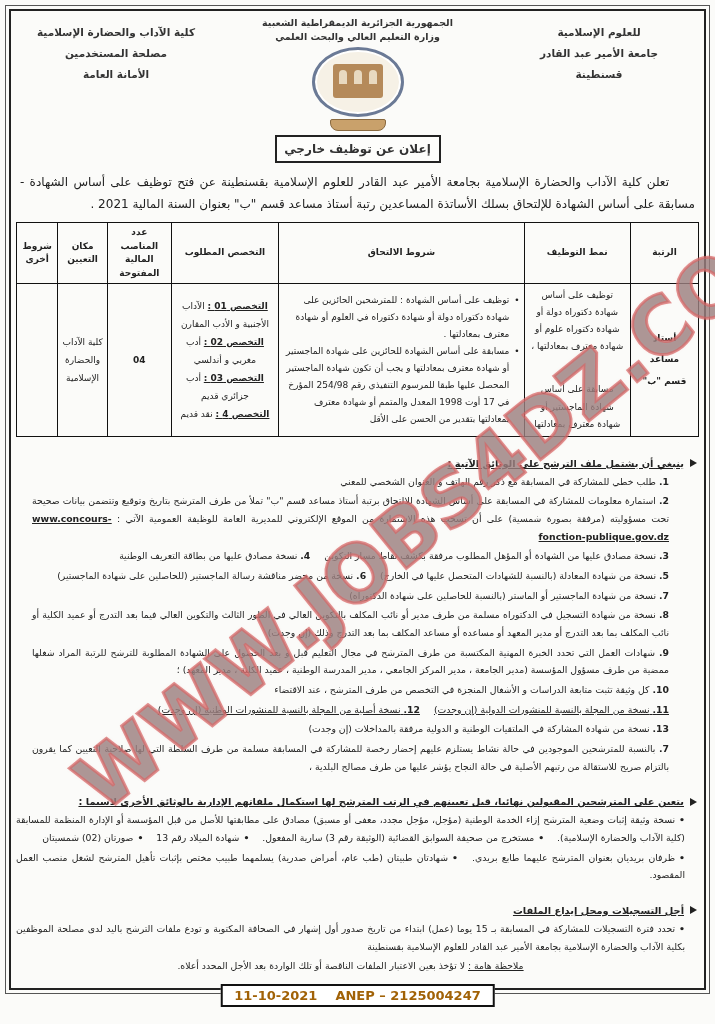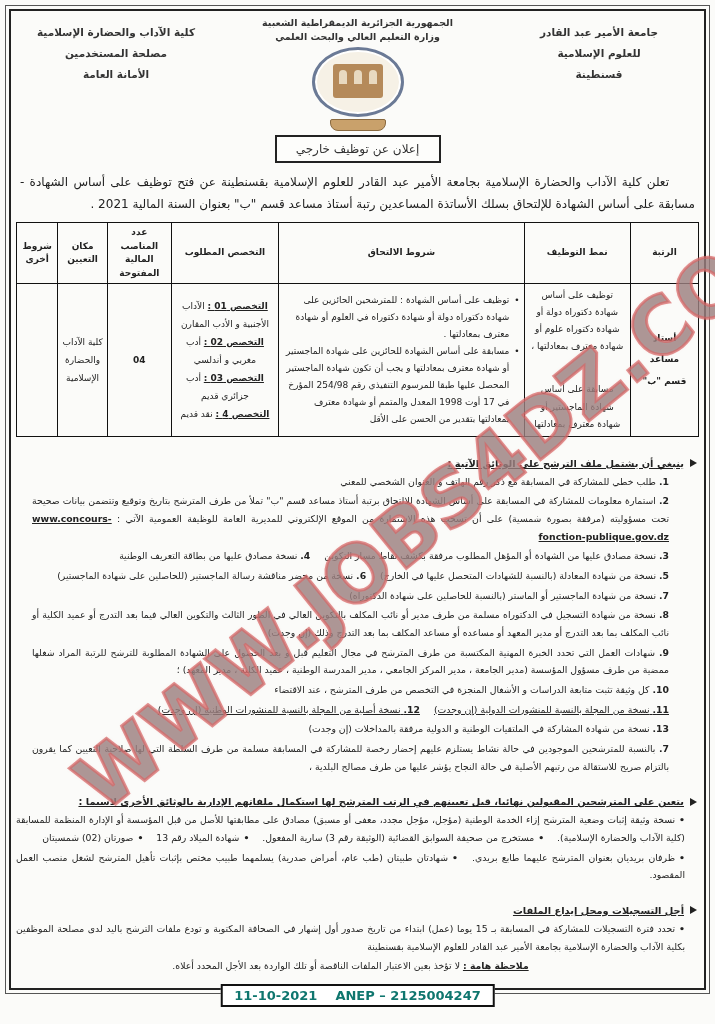--- a/index.html
+++ b/index.html
@@ -14,21 +14,21 @@
 
   
   .hdr{display:flex;justify-content:space-between;align-items:flex-start;}
   .hdr-col{width:200px;text-align:center;font-size:10.5px;font-weight:bold;line-height:2.0;color:#333;padding-top:6px;}
   .hdr-center{width:250px;text-align:center;font-size:9.5px;font-weight:bold;line-height:1.5;color:#333;}
   .seal{width:86px;height:64px;margin:2px auto 0;border:3px solid #6b7a96;border-radius:50%;background:#f6f1e6;position:relative;box-shadow:0 0 0 2px #fff inset;}
   .seal .bld{position:absolute;left:18px;right:18px;top:14px;bottom:16px;background:#b58a5a;border-radius:3px;}
   .seal .arch{position:absolute;top:6px;width:8px;height:14px;background:#e8d9c0;border-radius:4px 4px 0 0;}
   .book{width:54px;height:10px;margin:2px auto 0;background:#c9a16b;border:1px solid #8a6a40;border-radius:2px 2px 8px 8px;}
   .title-box{display:block;width:150px;margin:4px auto 0;border:2px solid #222;background:#fdfdfb;
-    text-align:center;font-size:12px;font-weight:normal;padding:3px 6px;}
+    text-align:center;font-size:12px;font-weight:bold;padding:3px 6px;}
 
   
   .intro{font-size:12px;line-height:1.9;margin:8px 4px 6px;text-align:justify;}
   .intro .ind{display:inline-block;width:26px;}
 
   
   table.main{width:100%;border-collapse:collapse;table-layout:fixed;margin-top:2px;}
   table.main th,table.main td{border:1.5px solid #111;vertical-align:middle;padding:3px 4px;font-size:9px;}
   table.main th{font-weight:bold;height:52px;text-align:center;line-height:1.5;}
   td.rank-cell{text-align:center;font-weight:bold;font-size:10px;line-height:2.4;}
@@ -48,26 +48,26 @@
   .tri{width:0;height:0;border-top:4px solid transparent;border-bottom:4px solid transparent;border-right:7px solid #222;transform:scaleX(-1);}
   .ck-line{margin:2px 16px;text-align:justify;}
   .num{font-weight:bold;}
   .inline-item{margin-right:14px;}
   .ul-line{text-decoration:underline;}
   .url{font-weight:bold;text-decoration:underline;direction:ltr;unicode-bidi:embed;}
   .bullets{margin:0 14px 0 0;font-size:9.3px;line-height:1.9;}
   .b-line{margin:2px 0;text-align:justify;}
   .b-line .dot{font-weight:bold;margin-left:4px;}
   .seg{margin-left:10px;}
-  .note-label{font-weight:bold;text-decoration:underline;}
+  .note-label{font-weight:normal;text-decoration:underline;}
 
   
   .footer-box{position:absolute;top:984px;left:50%;transform:translateX(-50%);
     background:#fff;border:2px solid #111;padding:2px 12px;font-size:13px;font-weight:bold;
-    direction:ltr;white-space:nowrap;z-index:9;color:#0f766e;font-family:"DejaVu Sans",sans-serif;}
+    direction:ltr;white-space:nowrap;z-index:9;color:#a16207;font-family:"DejaVu Sans",sans-serif;}
   .footer-box .sp{display:inline-block;width:18px;}
 
   
   .watermark{
     position:absolute;top:758px;left:58px;z-index:5;pointer-events:none;
     transform:rotate(-39deg);transform-origin:0 0;
     font-size:78px;font-weight:bold;letter-spacing:1px;white-space:nowrap;
     color:rgba(130,130,130,0.60);
     -webkit-text-stroke:3px rgba(213,100,100,0.70);
     text-shadow:0 0 3px rgba(225,120,120,0.55);
@@ -78,22 +78,22 @@
 
 <div class="page">
   <div class="frame-outer">
     <div class="frame-inner"></div>
   </div>
 
   <div class="doc">
 
     <div class="hdr">
       <div class="hdr-col">
+        <div>للعلوم الإسلامية</div>
         <div>جامعة الأمير عبد القادر</div>
-        <div>للعلوم الإسلامية</div>
         <div>قسنطينة</div>
       </div>
       <div class="hdr-center">
         <div>الجمهورية الجزائرية الديمقراطية الشعبية</div>
         <div>وزارة التعليم العالي والبحث العلمي</div>
         <div class="seal">
           <div class="bld">
             <div class="arch" style="left:6px;"></div>
             <div class="arch" style="left:21px;"></div>
             <div class="arch" style="left:36px;"></div>

